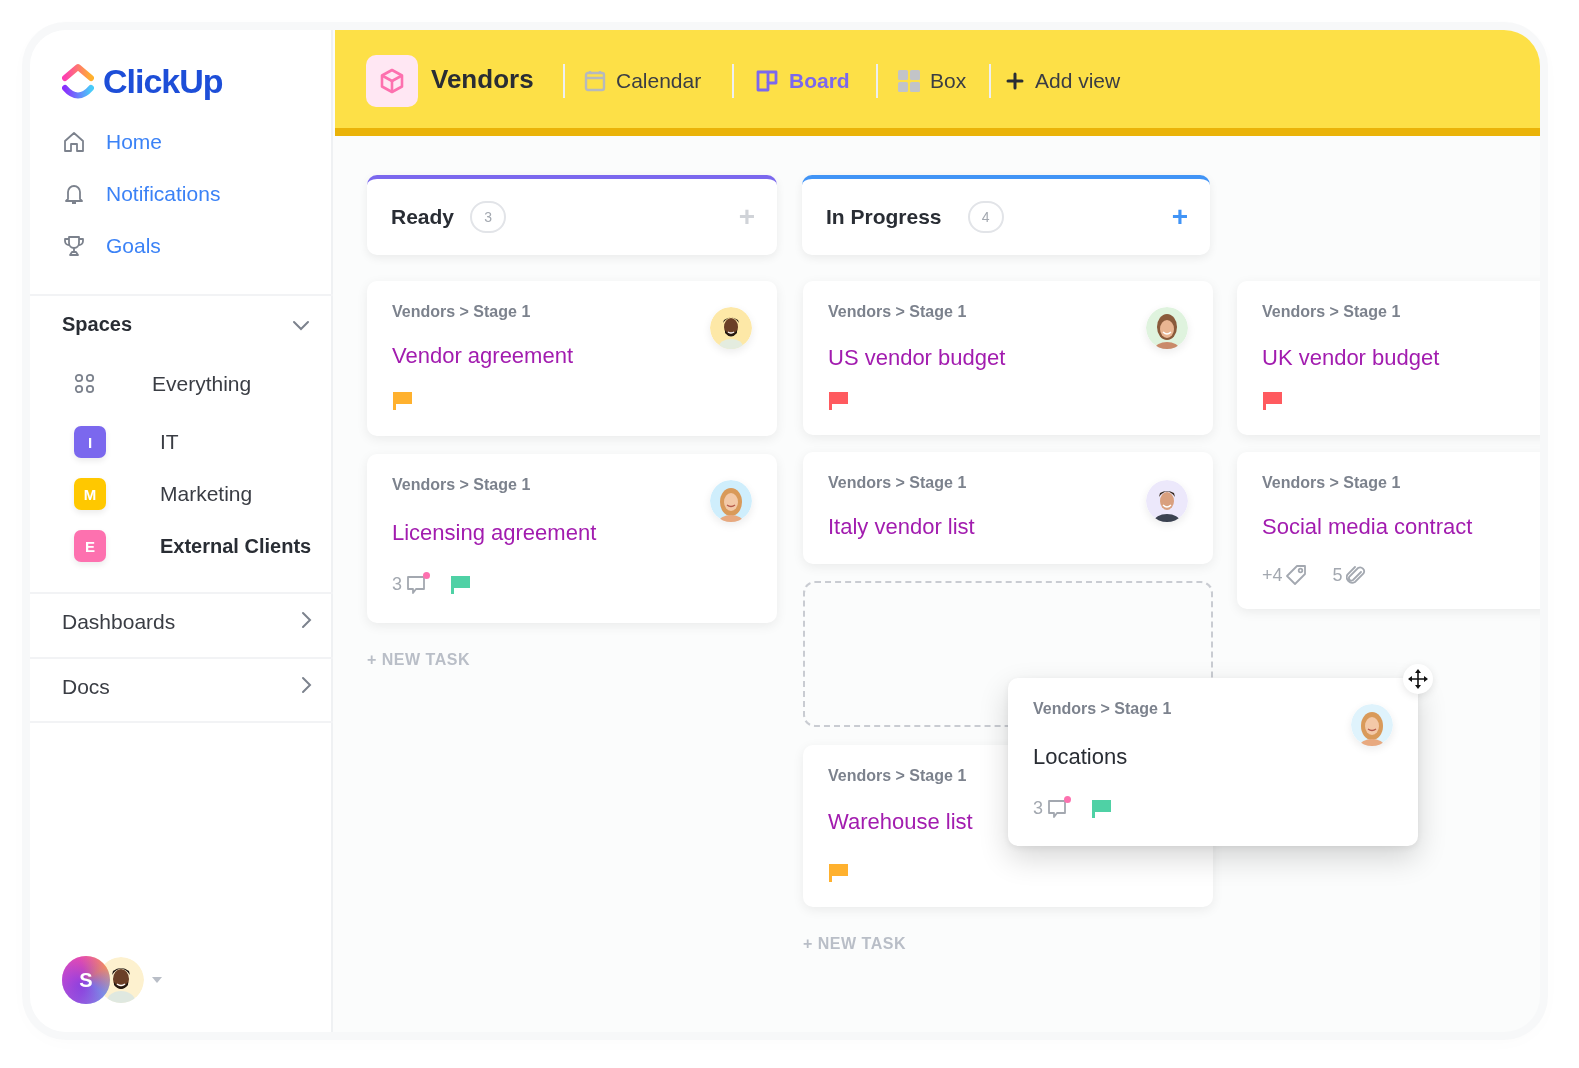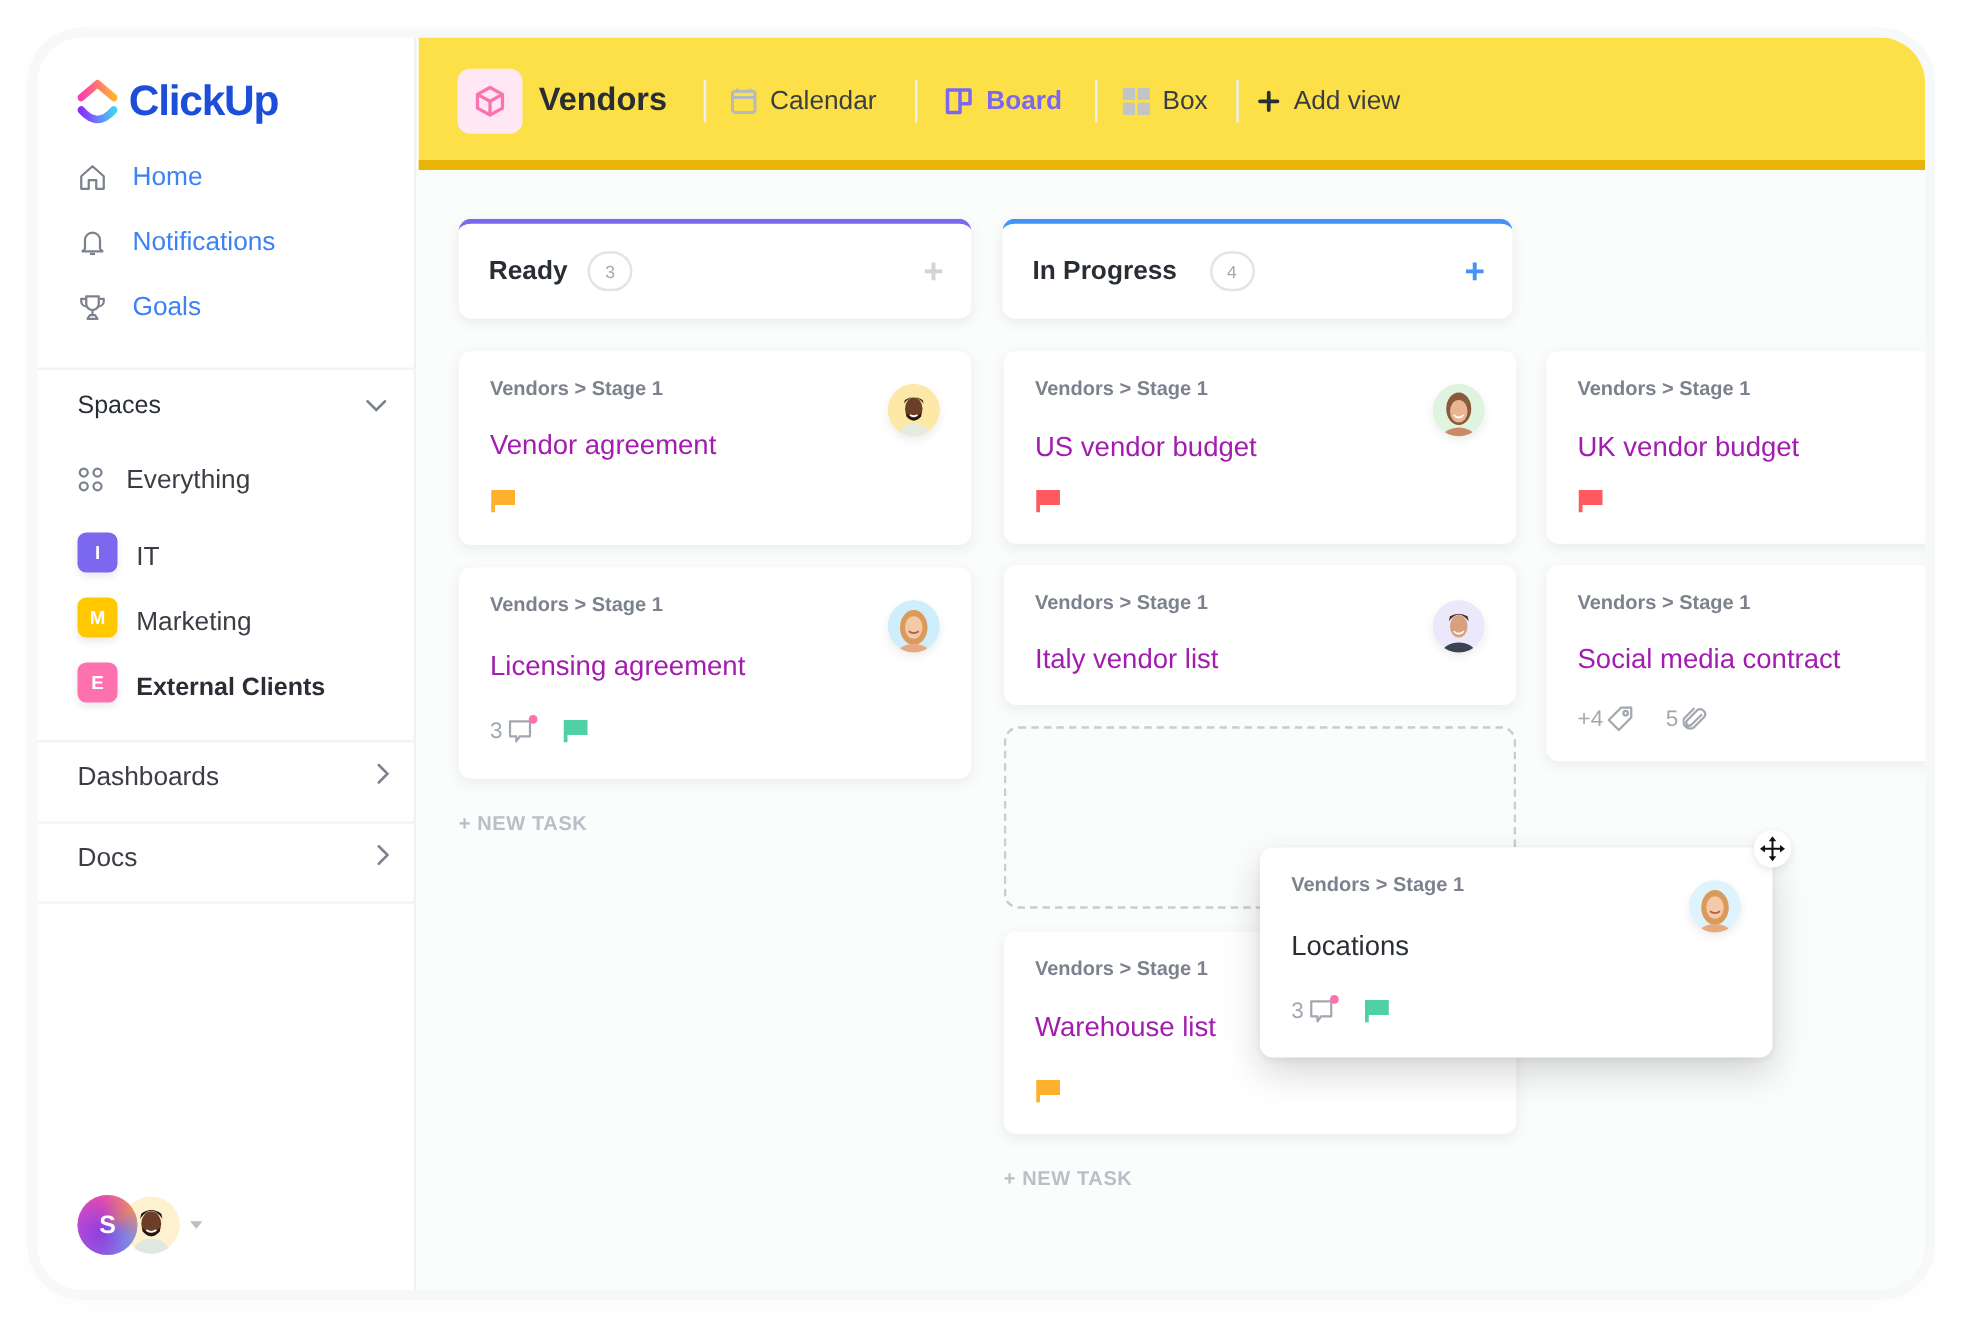--- a/index.html
+++ b/index.html
@@ -19,24 +19,24 @@
       background: #ffffff; border-right: 2px solid #eff1f3;
     }
     .logo { position: absolute; left: 32px; top: 32px; display: flex; align-items: center; }
     .logo svg { width: 32px; height: 38px; }
     .logo-text { font-size: 34px; font-weight: 700; letter-spacing: -1px; color: #1d4ed8; margin-left: 9px; }
 
     .nav-item { position: absolute; left: 32px; display: flex; align-items: center; font-size: 21px; color: #3b82f6; }
     .nav-item .ico { width: 24px; height: 24px; margin-right: 20px; display: flex; align-items: center; justify-content: center; }
     .divider { position: absolute; left: 0; width: 303px; height: 2px; background: #f2f3f5; }
 
-    .spaces-title { position: absolute; left: 32px; top: 283px; font-size: 20px; font-weight: 400; color: #292d34; }
+    .spaces-title { position: absolute; left: 32px; top: 283px; font-size: 20px; font-weight: 700; color: #292d34; }
     .spaces-chevron { position: absolute; left: 262px; top: 288px; }
 
-    .space-item { position: absolute; left: 32px; display: flex; align-items: flex-end; font-size: 21px; color: #3a3d44; }
+    .space-item { position: absolute; left: 44px; display: flex; align-items: center; font-size: 21px; color: #3a3d44; gap: 39px; }
     .space-badge { width: 32px; height: 32px; border-radius: 7px; color: #fff; font-size: 15px; font-weight: 700;
       display: flex; align-items: center; justify-content: center; margin-right: 15px;
       box-shadow: 0 3px 6px rgba(0,0,0,0.08); }
     .space-item.bold { font-weight: 700; color: #292d34; font-size: 20px; }
 
     .section-row { position: absolute; left: 32px; width: 250px; display: flex; justify-content: space-between; align-items: center; font-size: 21px; color: #3a3d44; }
 
     .avatars { position: absolute; left: 32px; top: 926px; display: flex; align-items: center; }
     .avatar-s { width: 48px; height: 48px; border-radius: 50%;
       background: conic-gradient(from 200deg, #7b68ee, #c94fd8, #f94fa0, #ffb12e, #49ccf9, #7b68ee);

